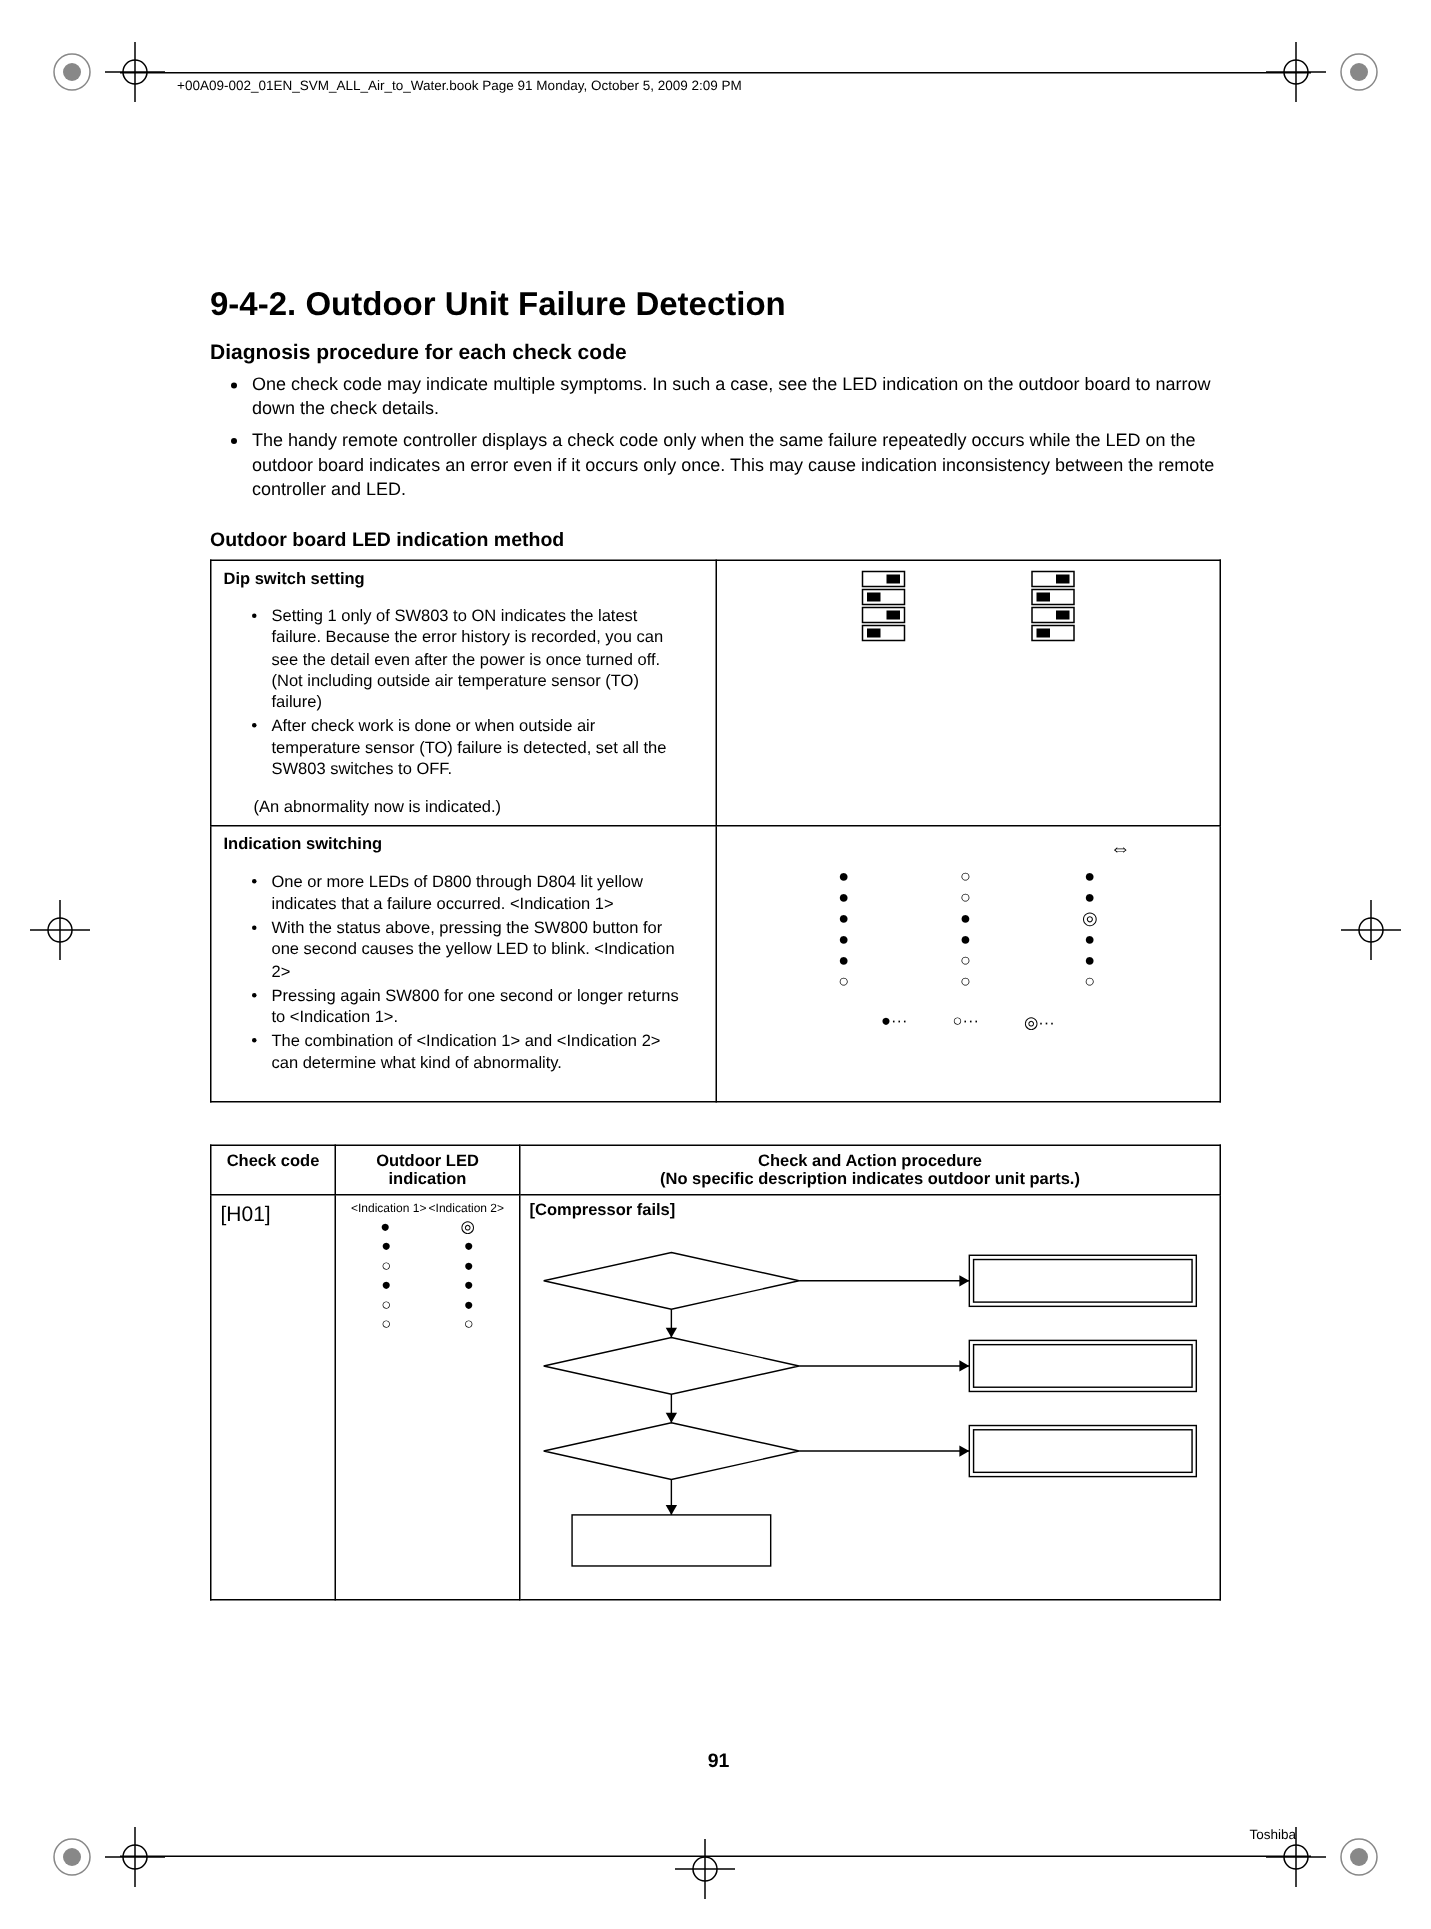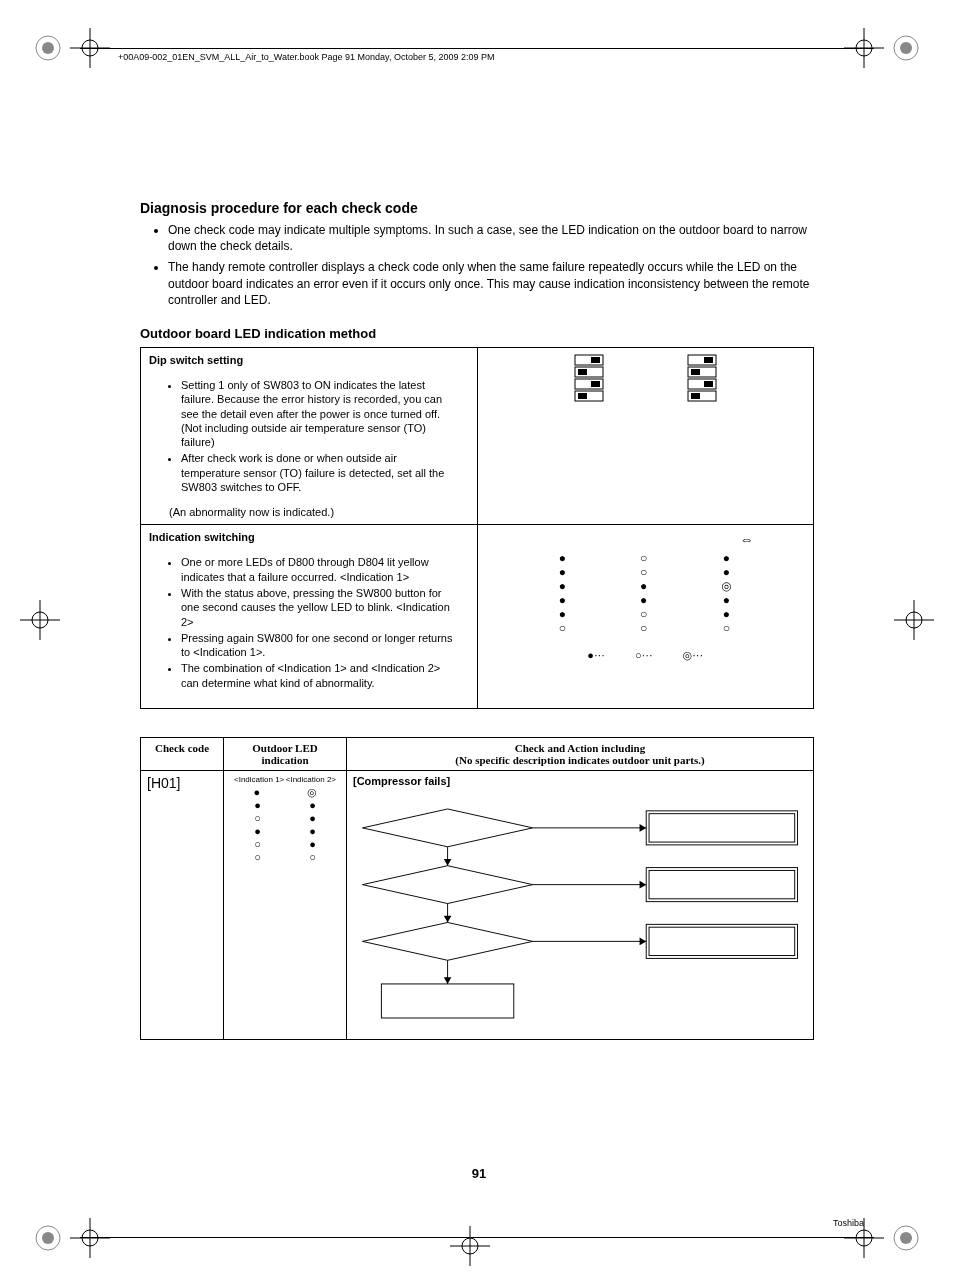--- a/index.html
+++ b/index.html
@@ -106,21 +106,20 @@
   }
   table.check-table th, table.check-table td {
     border: 1px solid #000;
     padding: 4px 6px;
     vertical-align: top;
   }
   table.check-table th {
     font-weight: bold;
     text-align: center;
     font-size: 11px;
-    font-family: Liberation Serif, serif;
   }
   .check-code-cell { width: 70px; font-size: 14px; }
   .led-ind-cell { width: 110px; font-size: 9px; text-align:center; }
   .led-col-headers { font-size: 8px; display:flex; justify-content:space-between; padding: 0 4px 2px 4px; }
   .led-pair-row { display:flex; justify-content:space-around; line-height: 13px; font-size: 11px; }
   .flow-title { font-weight: bold; font-size: 11px; margin-bottom: 6px; }
   .flow-svg { width: 100%; height: 240px; }
   .page-number {
     position: absolute;
     bottom: 105px;
@@ -216,20 +215,24 @@
       <circle cx="20" cy="20" r="8" fill="none" stroke="#000"></circle>
     </svg>
 </div>
 
 <div class="header-line"></div>
 <div class="header-text">+00A09-002_01EN_SVM_ALL_Air_to_Water.book  Page 91  Monday, October 5, 2009  2:09 PM</div>
 <div class="footer-line"></div>
 
 <div class="content">
 
+  <h2 class="section-title">
+    <span>9-4-2.</span>
+    <span>Outdoor Unit Failure Detection</span>
+  </h2>
 
   <div class="subtitle">Diagnosis procedure for each check code</div>
 
   <ul class="bullets">
     <li>One check code may indicate multiple symptoms. In such a case, see the LED indication on the outdoor board to narrow down the check details.</li>
     <li>The handy remote controller displays a check code only when the same failure repeatedly occurs while the LED on the outdoor board indicates an error even if it occurs only once. This may cause indication inconsistency between the remote controller and LED.</li>
   </ul>
 
   <div class="outdoor-heading">Outdoor board LED indication method</div>
 
@@ -321,21 +324,21 @@
     </tr>
   </tbody>
     </table>
 
   <table class="check-table">
     <tbody>
         <tr>
       <th class="check-code-cell">Check code</th>
       <th class="led-ind-cell">Outdoor LED indication</th>
       <th>
-        <div>Check and Action including</div>
+        <div>Check and Action procedure</div>
         <div>(No specific description indicates outdoor unit parts.)</div>
       </th>
     </tr>
     <tr>
       <td class="check-code-cell">[H01]</td>
       <td class="led-ind-cell">
         <div class="led-col-headers">
           <span>&lt;Indication 1&gt;</span>
           <span>&lt;Indication 2&gt;</span>
         </div>

